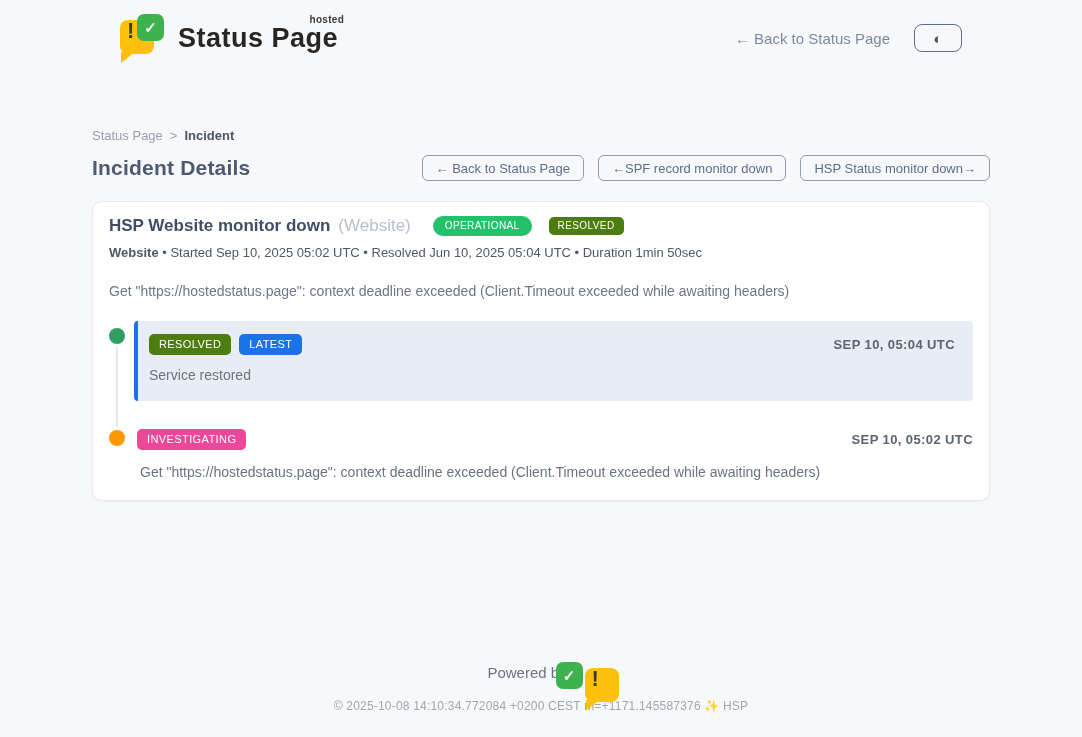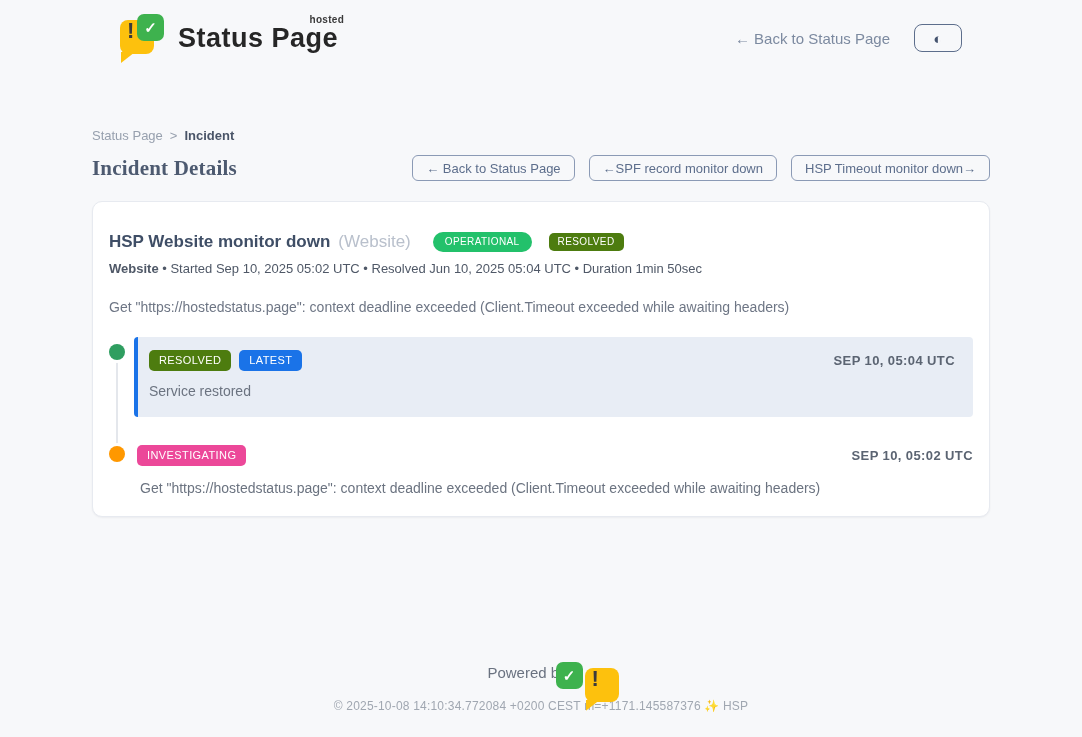--- a/index.html
+++ b/index.html
@@ -61,38 +61,38 @@
   }
 
   
   .container { width: 898px; margin: 66px auto 0; }
   .breadcrumb { font-size: 13px; color: #97a0ae; margin-bottom: 12px; }
   .breadcrumb .crumb-link { color: #97a0ae; text-decoration: none; cursor: pointer; }
   .breadcrumb .sep { margin: 0 7px; }
   .breadcrumb .current { color: #4a5568; font-weight: 700; }
 
   .title-row { display: flex; align-items: center; justify-content: space-between; margin-bottom: 20px; }
-  .page-title { font-size: 21px; font-weight: 700; color: #4d5a70; letter-spacing: .2px; font-family: Liberation Serif, serif; }
+  .page-title { font-size: 21px; font-weight: 700; color: #4d5a70; letter-spacing: .2px; }
   .nav-buttons { display: flex; gap: 14px; }
   .nav-btn {
     border: 1px solid #8b9ab5; border-radius: 6px;
     background: transparent; color: #5d6e8c;
     font-size: 13px; font-family: inherit;
     padding: 4px 13px; height: 26px; cursor: pointer; white-space: nowrap;
   }
 
   
   .card {
     background: #fff;
     border: 1px solid #e7eaf0;
     border-radius: 10px;
     box-shadow: 0 1px 2px rgba(16,24,40,.05);
     padding: 14px 16px 20px;
   }
-  .card-title-row { display: flex; align-items: center; gap: 8px; margin-top: 16px; }
+  .card-title-row { display: flex; align-items: center; gap: 8px; }
   .incident-title { font-size: 17px; font-weight: 700; color: #3f4e66; }
   .incident-component { font-size: 17px; font-weight: 500; color: #b9c0cc; margin-right: 14px; }
   .badge {
     display: inline-flex; align-items: center;
     color: #fff; font-weight: 400; letter-spacing: .4px;
     border-radius: 5px; font-size: 10px; padding: 4px 9px; line-height: 1;
   }
   .badge.operational { background: #23c16b; border-radius: 999px; padding: 5px 12px; margin-right: 9px; }
   .badge.resolved    { background: #4d7c0f; }
   .badge.latest      { background: #1a73e8; }
@@ -163,21 +163,21 @@
 <main class="container">
   <nav class="breadcrumb">
     <a class="crumb-link">Status Page</a><span class="sep">&gt;</span><span class="current">Incident</span>
   </nav>
 
   <div class="title-row">
     <h1 class="page-title">Incident Details</h1>
     <div class="nav-buttons">
       <button class="nav-btn">← Back to Status Page</button>
       <button class="nav-btn">←SPF record monitor down</button>
-      <button class="nav-btn">HSP Timeout monitor down→</button>
+      <button class="nav-btn">HSP Status monitor down→</button>
     </div>
   </div>
 
   <section class="card">
     <div class="card-title-row">
       <span class="incident-title">HSP Website monitor down</span>
       <span class="incident-component">(Website)</span>
       <span class="badge operational">OPERATIONAL</span>
       <span class="badge resolved">RESOLVED</span>
     </div>

